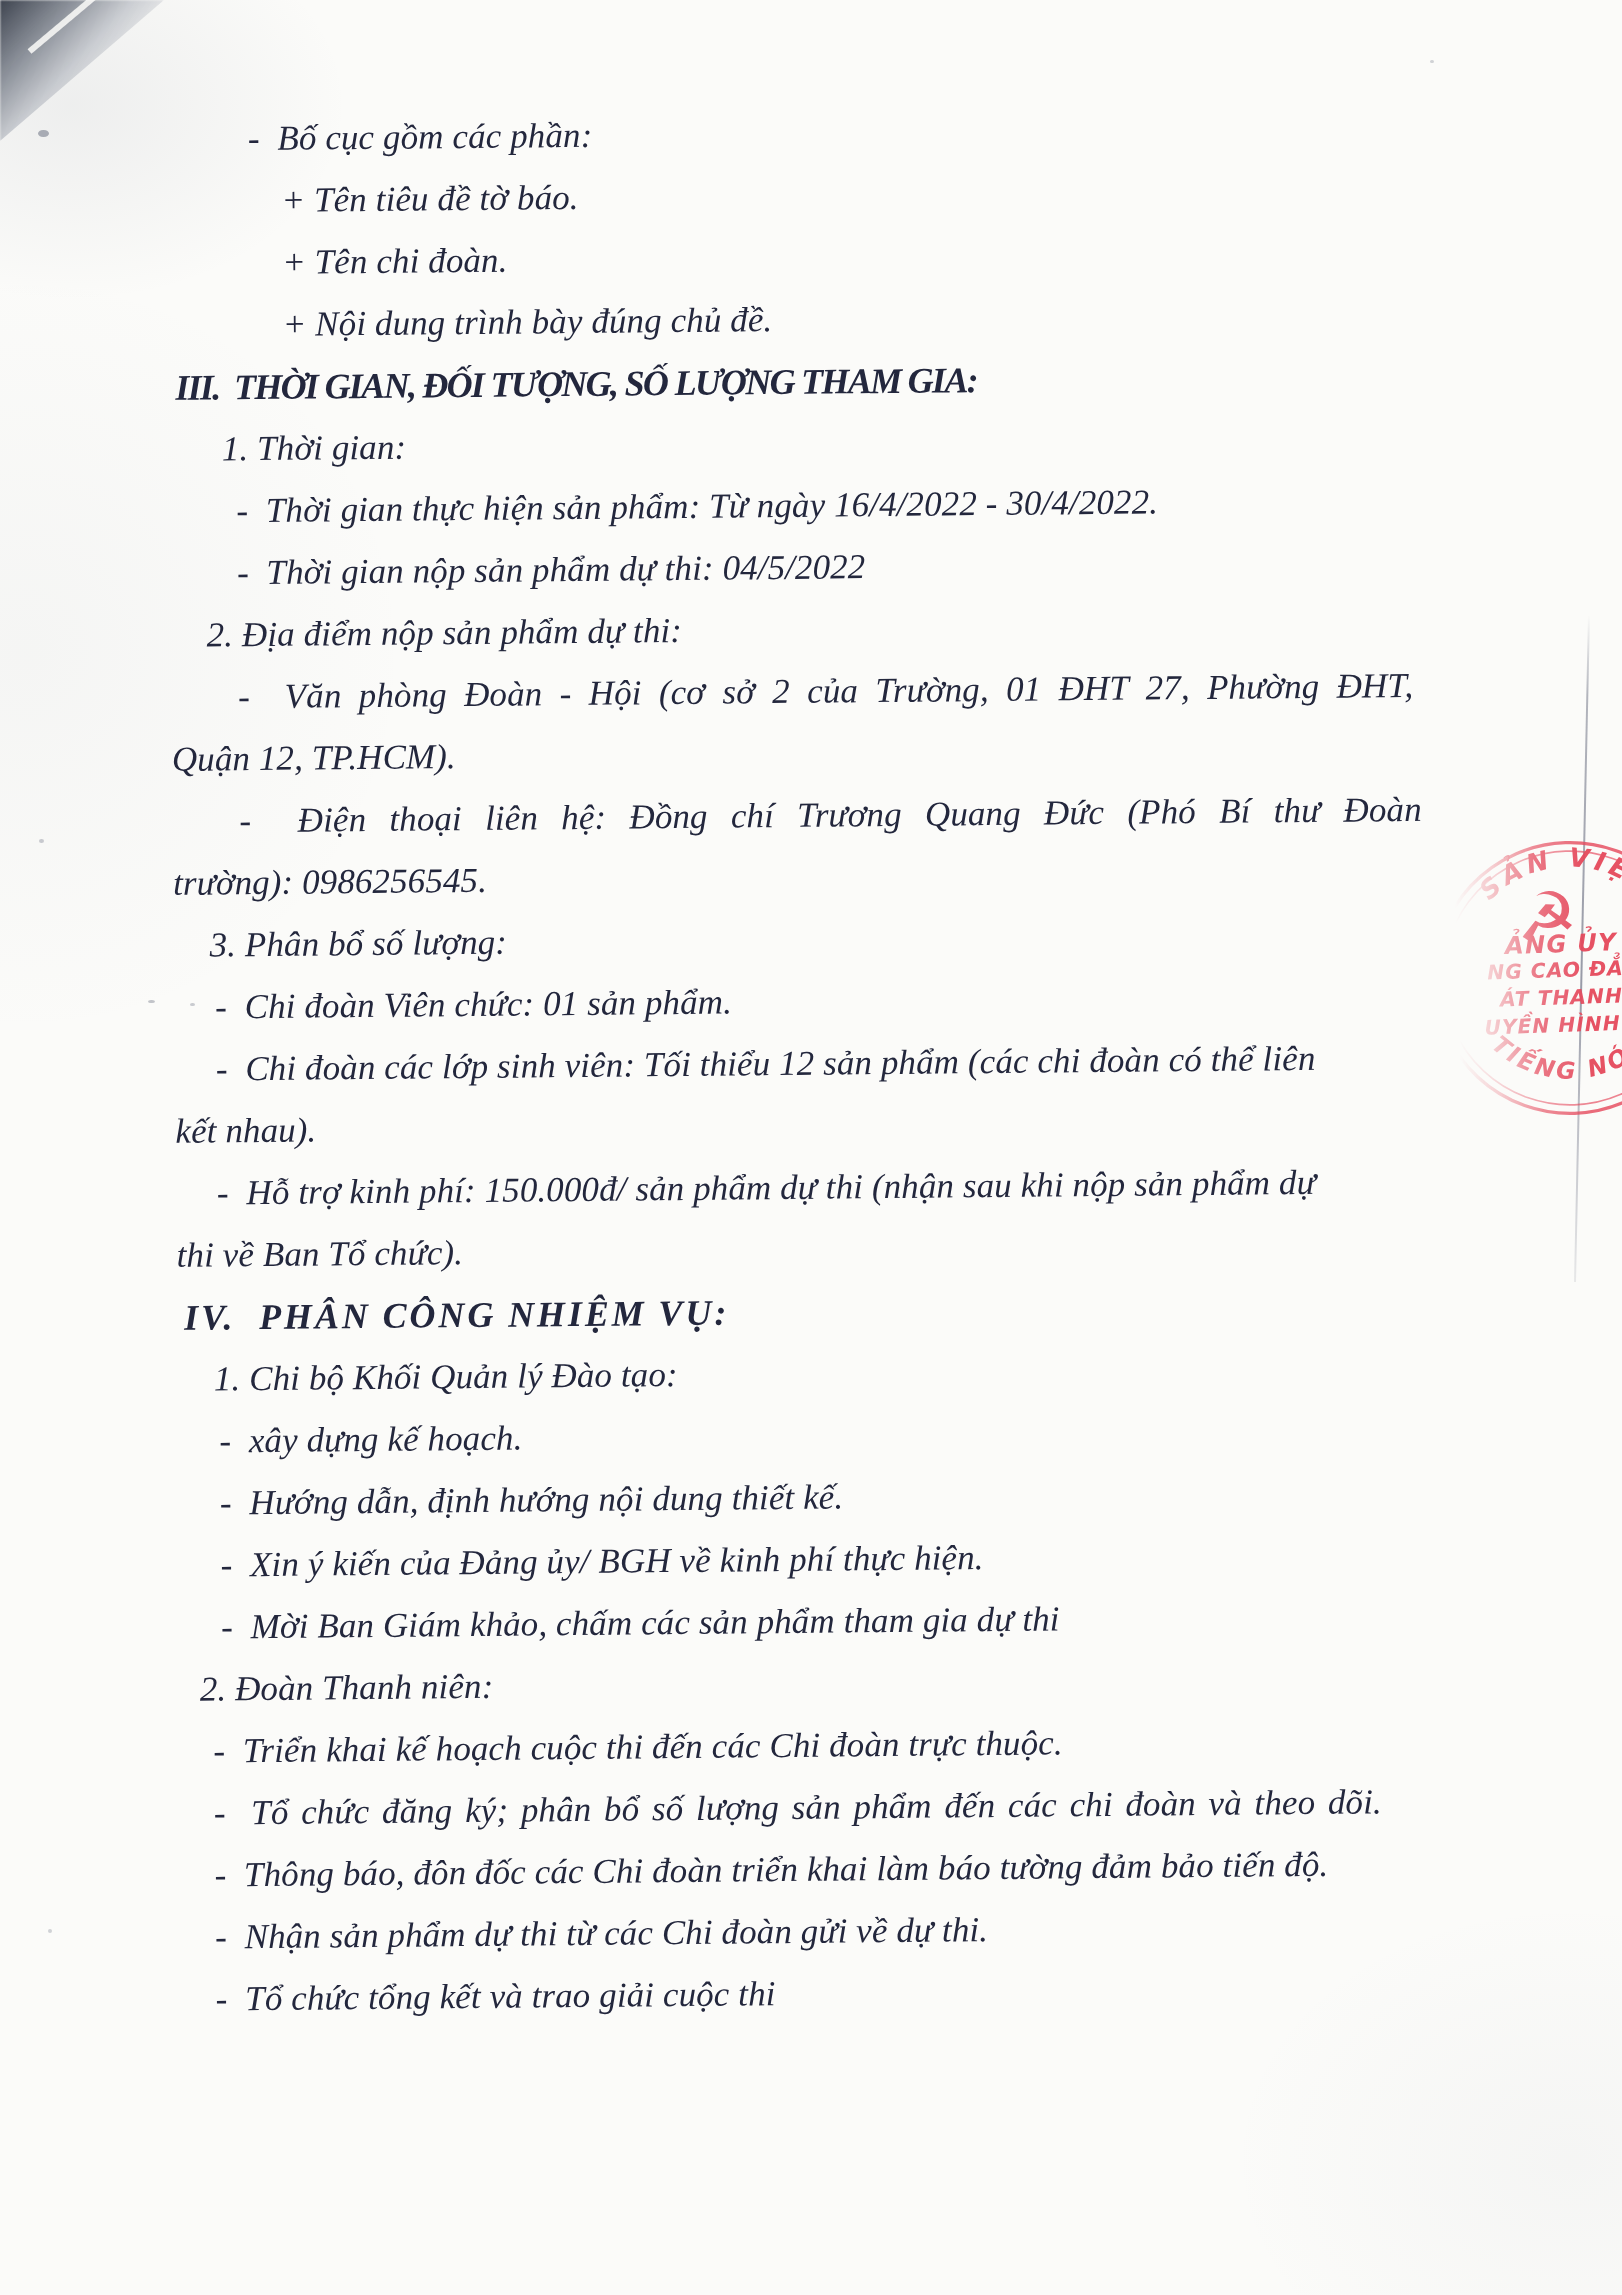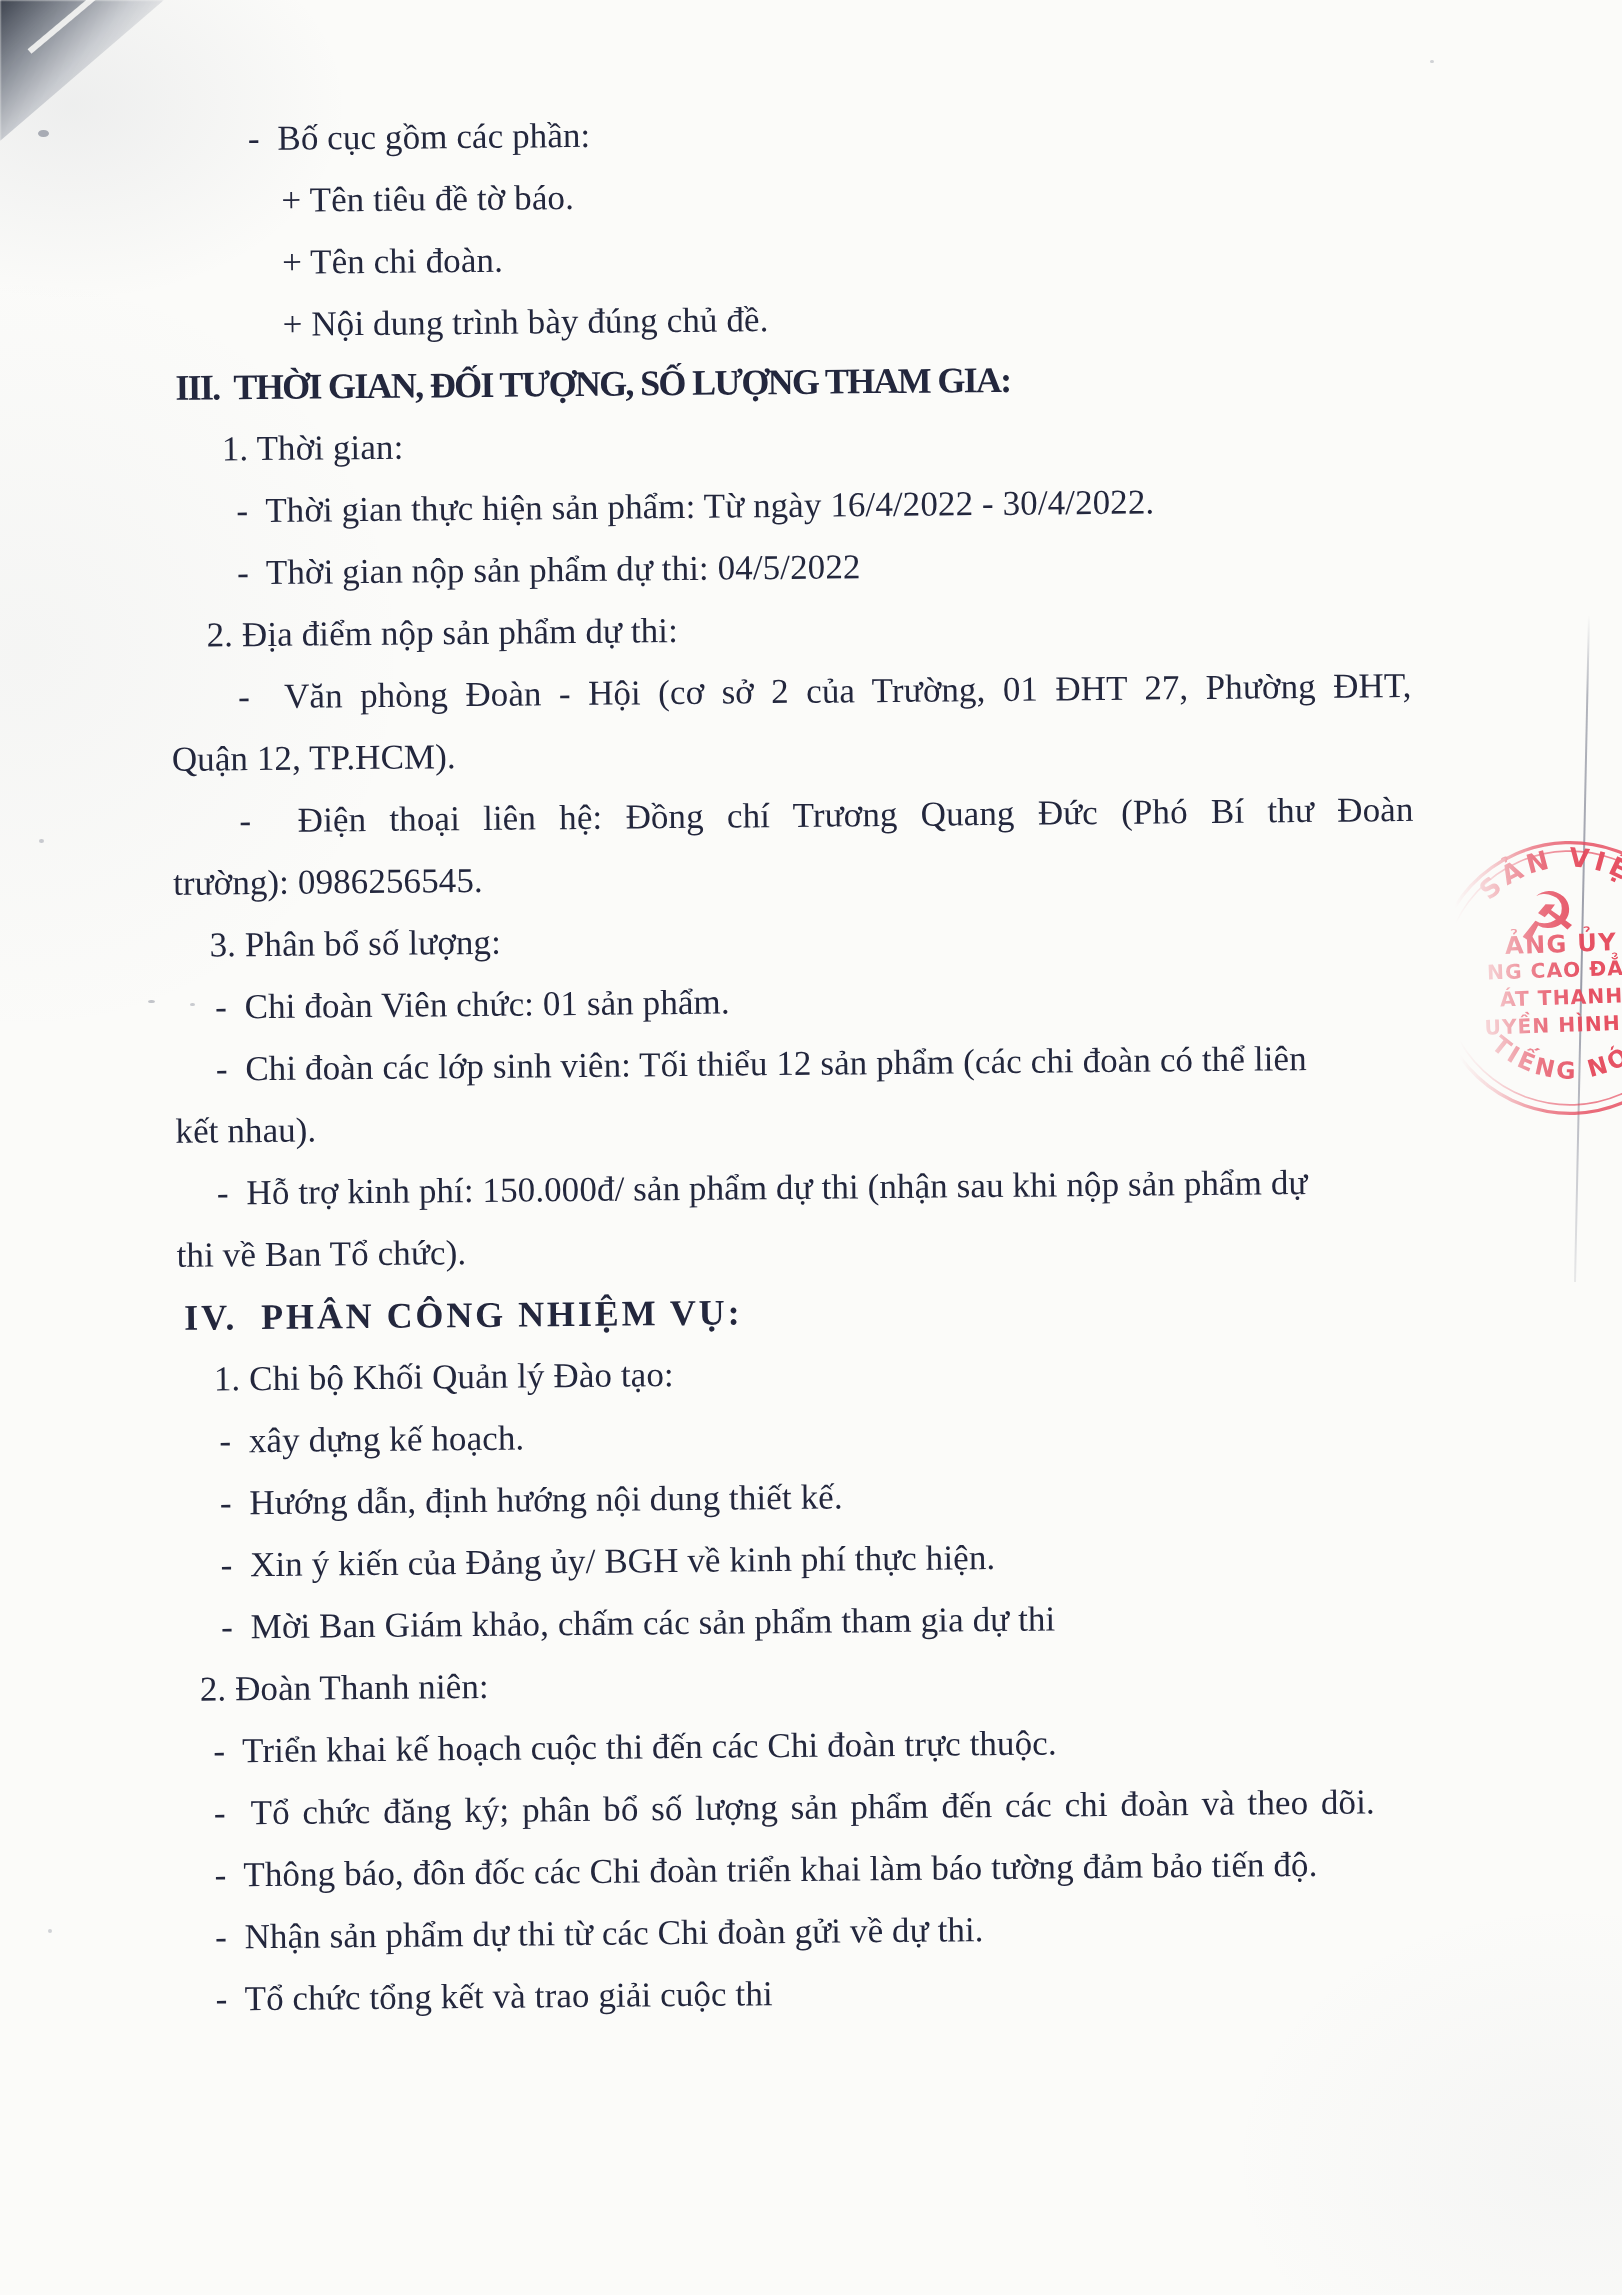--- a/index.html
+++ b/index.html
@@ -8,20 +8,21 @@
     position:relative;
     width:1623px;height:2295px;
     margin:0 auto;
     overflow:hidden;
     background:
       radial-gradient(ellipse 458px 327px at 72px 105px, rgba(120,126,140,.10), transparent 60%),
       radial-gradient(ellipse 589px 589px at 26px 654px, rgba(130,136,150,.05), transparent 65%),
       radial-gradient(ellipse 523px 393px at 1570px 2159px, rgba(130,136,150,.05), transparent 65%),
       #fbfbf9;
     font-family:"Liberation Serif", serif;
+    font-style:italic;
   }
   
   .doc{
     position:absolute;left:0;top:103px;width:1623px;
     transform:rotate(-0.55deg);
     transform-origin:785px 982px;
     color:#23273d;
   }
   .line{height:62px;line-height:62px;white-space:pre;font-size:35px;letter-spacing:0.1px;}
   .h   {padding-left:182px;font-weight:700;font-size:36px;}

